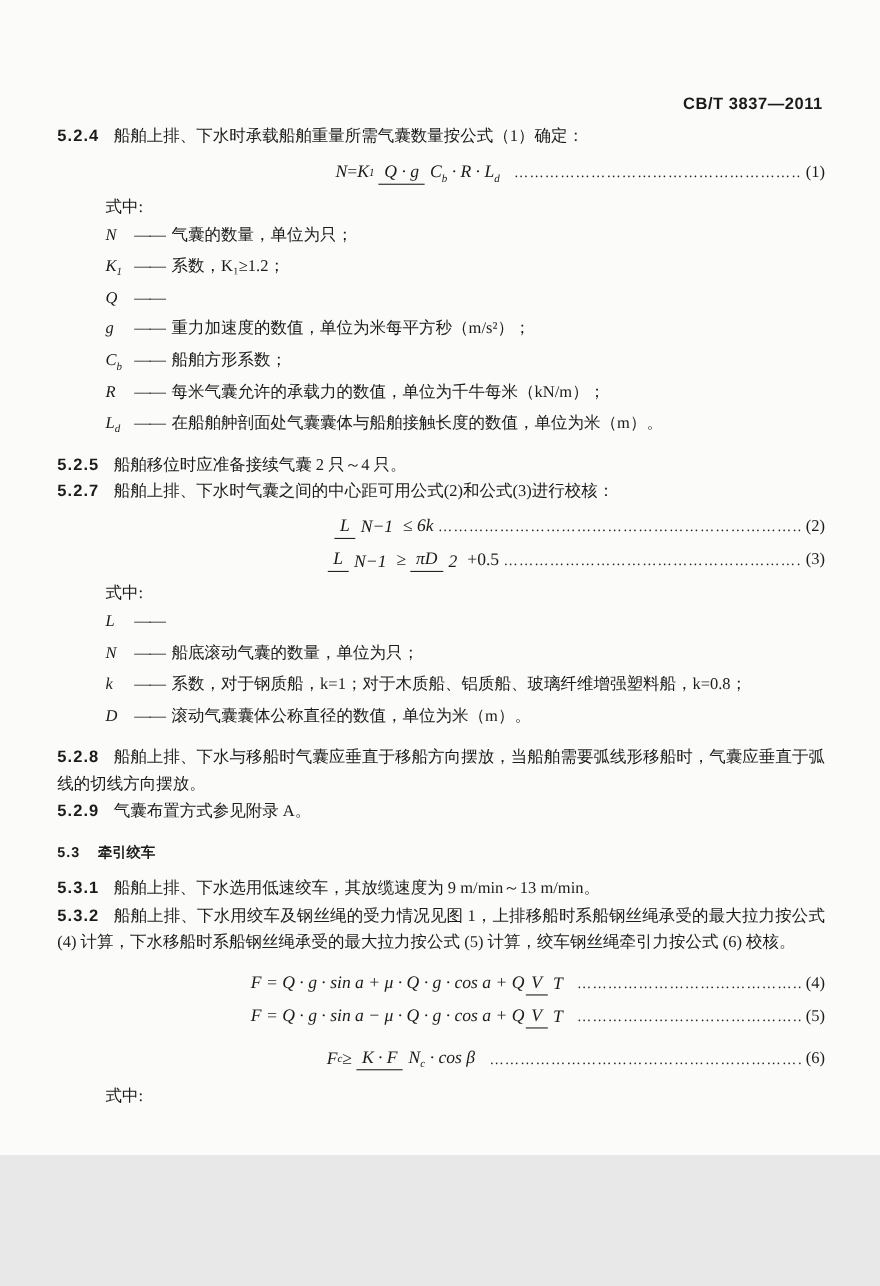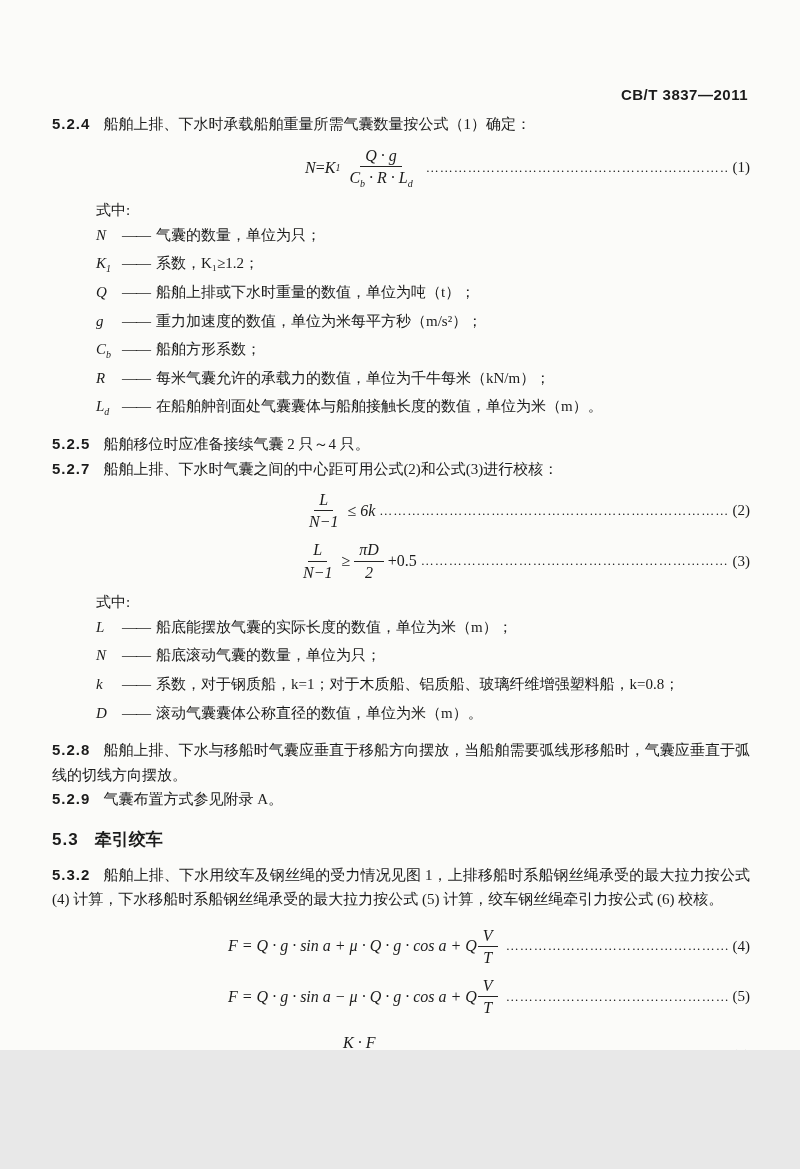--- a/index.html
+++ b/index.html
@@ -14,33 +14,33 @@
     font-weight:bold; font-size:15px; letter-spacing:.5px;
   }
   .content{position:absolute; top:112px; left:52px; width:698px;}
   .clause{font-size:15px; line-height:24.5px; text-align:justify; margin:0;}
   .cnum{
     font-family:"Liberation Sans","DejaVu Sans",sans-serif;
     font-weight:bold; letter-spacing:1px; margin-right:13px; white-space:nowrap;
   }
   .sec-head{
     font-family:"Liberation Sans","DejaVu Sans",sans-serif;
-    font-weight:bold; font-size:17px; margin:16px 0 12px 0;
+    font-weight:bold; font-size:13px; margin:16px 0 12px 0;
   }
   .sec-head .cnum{margin-right:16px;}
   .shizhong{font-size:15px; line-height:23px; padding-left:44px; margin:6px 0 2px 0;}
   .def-row{display:flex; align-items:baseline; font-size:15px; line-height:22.6px; padding-left:44px;}
   .def-sym{font-style:italic; flex:0 0 26px; white-space:nowrap;}
   .def-sym sub, .f-math sub{font-size:10px; font-style:italic;}
   .def-dash{flex:0 0 auto; letter-spacing:-1px; margin-right:6px; white-space:nowrap;}
   .def-text{flex:1;}
   .formula-row{display:flex; align-items:center; font-size:16px; margin:9px 0;}
   .f-math{font-style:italic; white-space:nowrap; display:inline-flex; align-items:center;}
   .f-math .up{font-style:normal;}
-  .frac{display:inline-flex; flex-direction:column; align-items:center; margin:0 4px; line-height:1.2; text-align:center;}
+  .frac{display:inline-flex; flex-direction:row; align-items:center; margin:0 4px; line-height:1.2; text-align:center;}
   .frac .fn{padding:0 5px 1px 5px; border-bottom:1.4px solid #222;}
   .frac .fd{padding:1px 5px 0 5px;}
   .dots{
     flex:1; overflow:hidden; white-space:nowrap; font-style:normal;
     font-size:13px; letter-spacing:1px; margin:0 4px; color:#222;
   }
   .eq-no{font-style:normal; font-size:15px; flex:0 0 auto;}
   .pad-f1{padding-left:253px;} .pad-f2{padding-left:248px;} .pad-f3{padding-left:242px;}
   .pad-f45{padding-left:176px;} .pad-f6{padding-left:245px;}
   .page-number{position:absolute; top:1095px; right:92px; font-size:15px;}
@@ -80,21 +80,20 @@
         <span class="def-text">气囊的数量，单位为只；</span>
       </div>
     <div class="def-row">
         <span class="def-sym"><span>K</span><sub>1</sub></span>
         <span class="def-dash">——</span>
         <span class="def-text">系数，K₁≥1.2；</span>
       </div>
     <div class="def-row">
         <span class="def-sym"><span>Q</span><sub></sub></span>
         <span class="def-dash">——</span>
-        <span class="def-text">船舶上排或下水时重量的数值，单位为吨（t）；</span>
       </div>
     <div class="def-row">
         <span class="def-sym"><span>g</span><sub></sub></span>
         <span class="def-dash">——</span>
         <span class="def-text">重力加速度的数值，单位为米每平方秒（m/s²）；</span>
       </div>
     <div class="def-row">
         <span class="def-sym"><span>C</span><sub>b</sub></span>
         <span class="def-dash">——</span>
         <span class="def-text">船舶方形系数；</span>
@@ -140,21 +139,20 @@
       </span>
       <span class="dots">………………………………………………………………………………………………</span>
       <span class="eq-no">(3)</span>
     </div>
 
     <p class="shizhong">式中:</p>
 
     <div class="def-row">
         <span class="def-sym"><span>L</span><sub></sub></span>
         <span class="def-dash">——</span>
-        <span class="def-text">船底能摆放气囊的实际长度的数值，单位为米（m）；</span>
       </div>
     <div class="def-row">
         <span class="def-sym"><span>N</span><sub></sub></span>
         <span class="def-dash">——</span>
         <span class="def-text">船底滚动气囊的数量，单位为只；</span>
       </div>
     <div class="def-row">
         <span class="def-sym"><span>k</span><sub></sub></span>
         <span class="def-dash">——</span>
         <span class="def-text">系数，对于钢质船，k=1；对于木质船、铝质船、玻璃纤维增强塑料船，k=0.8；</span>
@@ -163,20 +161,21 @@
         <span class="def-sym"><span>D</span><sub></sub></span>
         <span class="def-dash">——</span>
         <span class="def-text">滚动气囊囊体公称直径的数值，单位为米（m）。</span>
       </div>
 
     <p class="clause mt8"><span class="cnum">5.2.8</span><span>船舶上排、下水与移船时气囊应垂直于移船方向摆放，当船舶需要弧线形移船时，气囊应垂直于弧线的切线方向摆放。</span></p>
     <p class="clause"><span class="cnum">5.2.9</span><span>气囊布置方式参见附录 A。</span></p>
 
     <p class="sec-head"><span class="cnum">5.3</span><span>牵引绞车</span></p>
 
+    <p class="clause"><span class="cnum">5.3.1</span><span>船舶上排、下水选用低速绞车，其放缆速度为 9 m/min～13 m/min。</span></p>
     <p class="clause"><span class="cnum">5.3.2</span><span>船舶上排、下水用绞车及钢丝绳的受力情况见图 1，上排移船时系船钢丝绳承受的最大拉力按公式 (4) 计算，下水移船时系船钢丝绳承受的最大拉力按公式 (5) 计算，绞车钢丝绳牵引力按公式 (6) 校核。</span></p>
 
     <div class="formula-row pad-f45" style="margin-top:14px;">
       <span class="f-math">
         <span>F = Q · g · sin a + μ · Q · g · cos a + Q</span>
           <span class="frac" style="margin-left:1px;">
             <span class="fn">V</span>
             <span class="fd">T</span>
           </span>
       </span>

